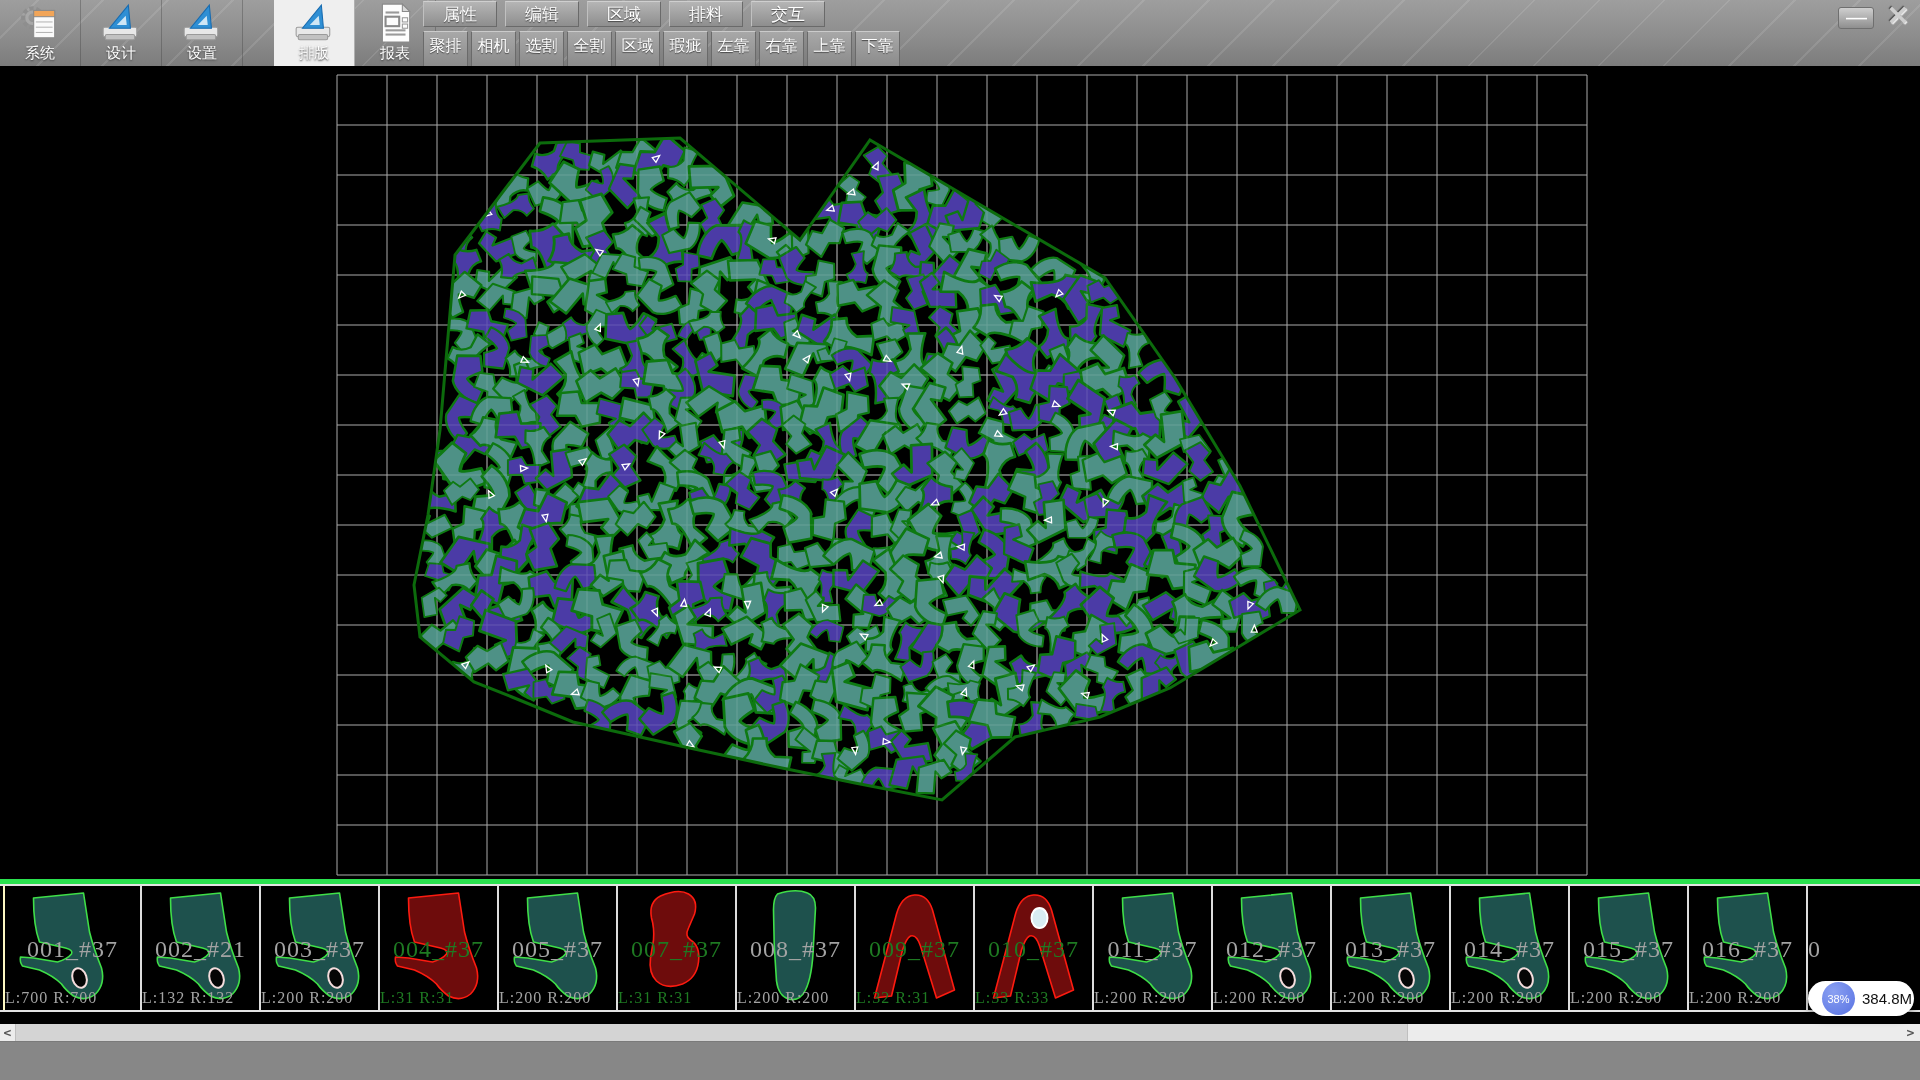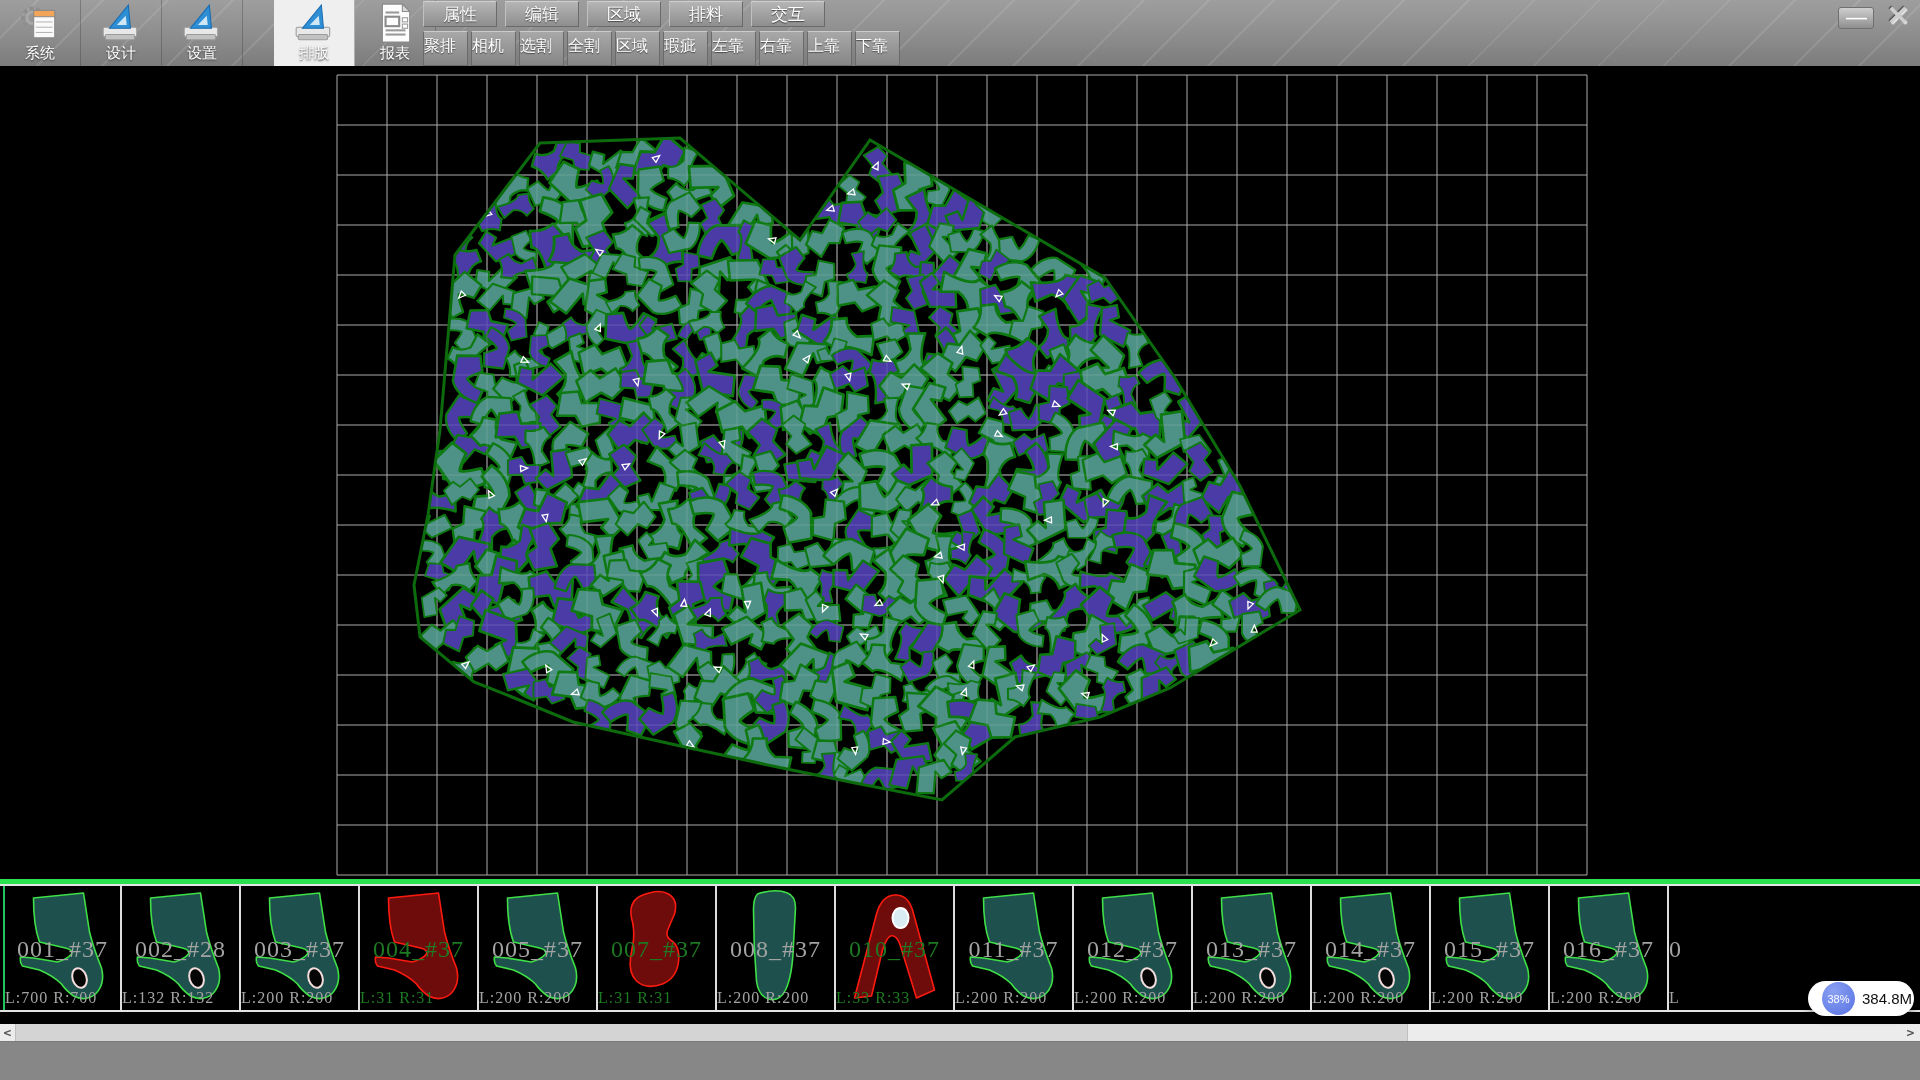--- a/index.html
+++ b/index.html
@@ -17,40 +17,40 @@
   .app-btn.active{background:#efefef;margin-left:31px;}
   .app-btn .icon{width:44px;height:42px;margin-top:2px;}
   .app-btn .icon svg{width:100%;height:100%;}
   .app-label{font-size:15px;color:#fff;text-shadow:0 1px 2px #3a3a3a;line-height:18px;}
   .menus{position:absolute;left:423px;top:0;}
   .menu-tabs{display:flex;gap:8px;margin-top:1px;}
   .menu-tab{width:74px;height:26px;background:linear-gradient(180deg,#b5b5b5,#8e8e8e);
     border:1px solid #6a6a6a;border-top-color:#cfcfcf;border-left-color:#c0c0c0;
     color:#fff;font-size:17px;text-align:center;line-height:25px;text-shadow:0 1px 1px #444;box-sizing:border-box;}
   .tool-row{display:flex;gap:3px;margin-top:4px;}
-  .tool-btn{width:45px;height:35px;background:linear-gradient(180deg,#a8a8a8,#868686);
-    border:1px solid #6a6a6a;border-top-color:#cbcbcb;color:#fff;font-size:16px;
+  .tool-btn{width:45px;height:42px;background:linear-gradient(180deg,#a8a8a8,#868686);
+    border:1px solid #6a6a6a;border-top-color:#cbcbcb;color:#fff;font-size:16px;text-align:center;
     line-height:28px;text-shadow:0 1px 1px #444;box-sizing:border-box;}
   .win-controls{position:absolute;right:4px;top:2px;display:flex;align-items:center;gap:6px;}
   .min-btn{width:34px;height:20px;margin-top:4px;border-radius:3px;
     background:linear-gradient(180deg,#cfcfcf,#8f8f8f);border:1px solid #6f6f6f;
     display:flex;align-items:center;justify-content:center;}
   .min-glyph{color:#fff;font-weight:bold;font-size:15px;line-height:10px;transform:scaleX(1.4);}
   .close-btn{width:36px;height:28px;text-align:center;font-size:27px;font-weight:bold;color:#cecece;
     text-shadow:-1px -1px 1px #4f4f4f,1px 1px 1px #efefef;line-height:28px;}
   
   .canvas{position:absolute;top:66px;left:0;width:1920px;height:813px;background:#000;}
   
   .strip-sep{position:absolute;top:879px;left:0;width:1920px;height:5px;background:#2ae24f;}
   .strip{position:absolute;top:884px;left:0;width:1920px;height:128px;background:#000;
     border-top:2px solid #e3e3e3;border-bottom:2px solid #e3e3e3;box-sizing:border-box;
     display:flex;padding-left:3px;overflow:hidden;}
   .cell{position:relative;flex:0 0 117px;width:117px;height:124px;border-right:2px solid #dedede;
     background:#000;overflow:hidden;}
-  .cell:first-child{border-left:2px solid #22c55e;flex-basis:115px;}
+  .cell:first-child{border-left:2px solid #fef9c3;flex-basis:115px;padding-left:20px;}
   .cell svg{position:absolute;left:0;top:0;width:117px;height:124px;}
   .cell .lbl{position:absolute;left:0;right:0;top:50px;text-align:center;
     font-family:"Liberation Serif",serif;font-size:24px;letter-spacing:1px;}
   .cell .lr{position:absolute;left:0;right:0;bottom:3px;text-align:left;
     font-family:"Liberation Serif",serif;font-size:16px;letter-spacing:1px;}
   .cell.partial{flex:0 0 11px;width:11px;border-right:none;}
   
   .badge{position:absolute;left:1808px;top:981px;width:106px;height:35px;background:#fff;
     border-radius:18px;box-shadow:0 2px 8px rgba(0,0,0,.45);z-index:5;display:flex;align-items:center;}
   .badge-circle{width:33px;height:33px;border-radius:50%;margin-left:14px;
@@ -869,21 +869,21 @@
           <ellipse cx="66" cy="92" rx="7" ry="10" transform="rotate(-18 66 92)" fill="#050505" stroke="#f3dcdc" stroke-width="2"></ellipse>
         </svg>
         <div class="lbl" style="color:#a3a3a3">001_#37</div>
         <div class="lr" style="color:#a3a3a3">L:700 R:700</div>
       </div>
       <div class="cell">
         <svg viewBox="0 0 100 124" preserveAspectRatio="xMidYMid meet">
           <path d="M20,12 L70,7 L76,46 Q80,62 88,82 Q92,98 82,108 Q72,116 60,110 Q52,104 48,98 Q40,90 26,84 L9,80 Q6,76 7,71 L20,72 L44,76 Q54,73 58,68 Q60,64 52,62 L26,56 Q20,40 20,12 Z" fill="#1e514d" stroke="#3fdf48" stroke-width="1.6" stroke-linejoin="round"></path>
           <ellipse cx="66" cy="92" rx="7" ry="10" transform="rotate(-18 66 92)" fill="#050505" stroke="#f3dcdc" stroke-width="2"></ellipse>
         </svg>
-        <div class="lbl" style="color:#a3a3a3">002_#28</div>
+        <div class="lbl" style="color:#a3a3a3">002_#21</div>
         <div class="lr" style="color:#a3a3a3">L:132 R:132</div>
       </div>
       <div class="cell">
         <svg viewBox="0 0 100 124" preserveAspectRatio="xMidYMid meet">
           <path d="M20,12 L70,7 L76,46 Q80,62 88,82 Q92,98 82,108 Q72,116 60,110 Q52,104 48,98 Q40,90 26,84 L9,80 Q6,76 7,71 L20,72 L44,76 Q54,73 58,68 Q60,64 52,62 L26,56 Q20,40 20,12 Z" fill="#1e514d" stroke="#3fdf48" stroke-width="1.6" stroke-linejoin="round"></path>
           <ellipse cx="66" cy="92" rx="7" ry="10" transform="rotate(-18 66 92)" fill="#050505" stroke="#f3dcdc" stroke-width="2"></ellipse>
         </svg>
         <div class="lbl" style="color:#a3a3a3">003_#37</div>
         <div class="lr" style="color:#a3a3a3">L:200 R:200</div>
       </div>
@@ -907,20 +907,27 @@
         </svg>
         <div class="lbl" style="color:#1e7a22">007_#37</div>
         <div class="lr" style="color:#1e7a22">L:31 R:31</div>
       </div>
       <div class="cell">
         <svg viewBox="0 0 100 124" preserveAspectRatio="xMidYMid meet">
           <path d="M32,8 Q50,2 62,7 Q70,10 70,22 L68,58 Q67,90 60,104 Q54,116 43,113 Q33,110 31,95 Q28,60 28,24 Q28,12 32,8 Z" fill="#1e514d" stroke="#3fdf48" stroke-width="1.6" stroke-linejoin="round"></path>
         </svg>
         <div class="lbl" style="color:#a3a3a3">008_#37</div>
         <div class="lr" style="color:#a3a3a3">L:200 R:200</div>
+      </div>
+      <div class="cell">
+        <svg viewBox="0 0 100 124" preserveAspectRatio="xMidYMid meet">
+          <path d="M10,112 L32,28 Q37,10 50,9 Q63,8 68,24 L90,104 L72,112 L56,60 Q52,48 46,50 Q42,52 38,64 L27,110 Z" fill="#6e0c0c" stroke="#fd1b10" stroke-width="1.6" stroke-linejoin="round"></path>
+        </svg>
+        <div class="lbl" style="color:#1e7a22">009_#37</div>
+        <div class="lr" style="color:#1e7a22">L:32 R:31</div>
       </div>
       <div class="cell">
         <svg viewBox="0 0 100 124" preserveAspectRatio="xMidYMid meet">
           <path d="M10,112 L32,28 Q37,10 50,9 Q63,8 68,24 L90,104 L72,112 L56,60 Q52,48 46,50 Q42,52 38,64 L27,110 Z" fill="#6e0c0c" stroke="#fd1b10" stroke-width="1.6" stroke-linejoin="round"></path>
           <ellipse cx="56" cy="32" rx="8" ry="10" fill="#d8ecf2" stroke="#ffffff" stroke-width="2"></ellipse>
         </svg>
         <div class="lbl" style="color:#1e7a22">010_#37</div>
         <div class="lr" style="color:#1e7a22">L:33 R:33</div>
       </div>
       <div class="cell">

